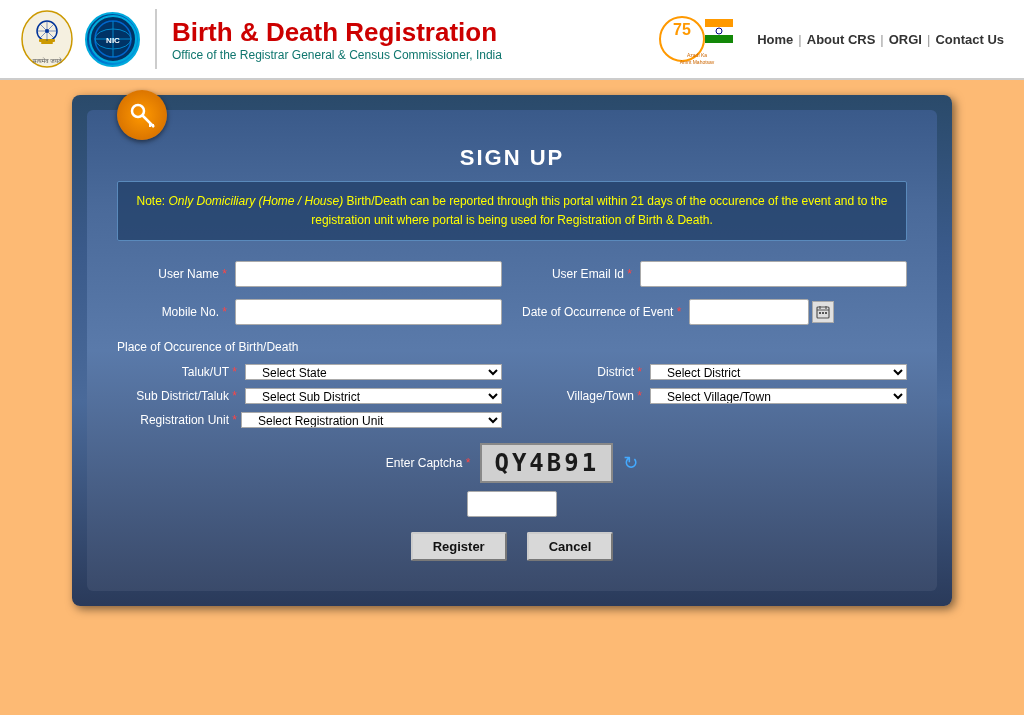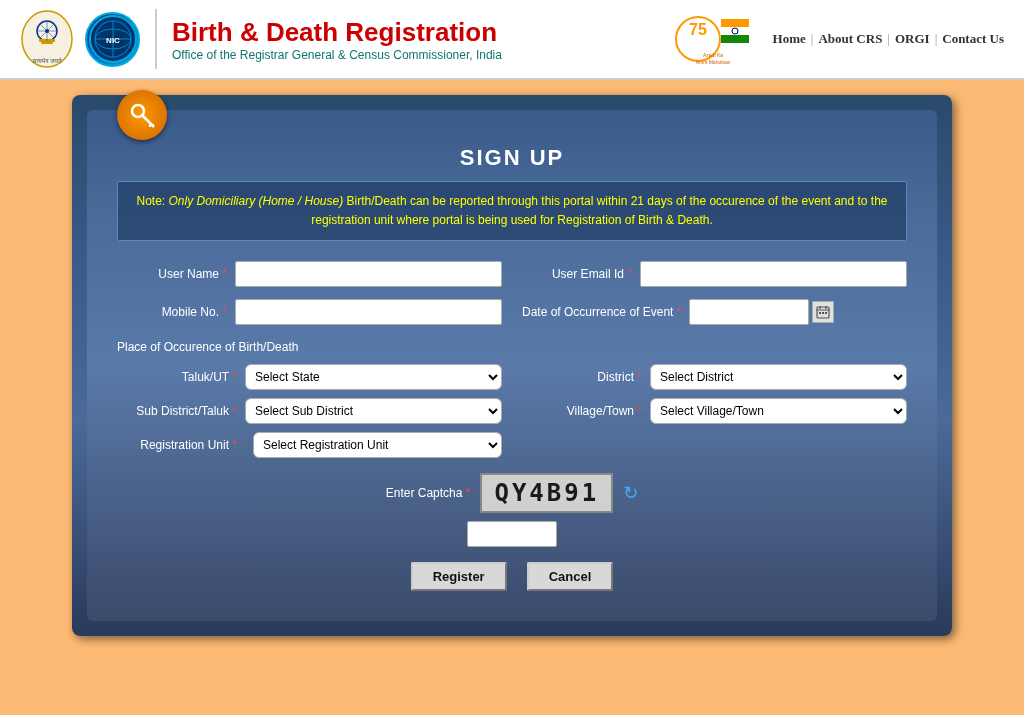--- a/index.html
+++ b/index.html
@@ -72,21 +72,20 @@
     .azadi-svg {
       width: 80px;
       height: 60px;
     }
     .header-nav {
       display: flex;
       align-items: center;
       gap: 5px;
       font-size: 13px;
       color: #333;
-      font-family: Liberation Serif, serif;
     }
     .header-nav a {
       color: #333;
       text-decoration: none;
       font-weight: bold;
     }
     .header-nav span {
       color: #999;
     }
 
@@ -248,34 +247,34 @@
       color: white;
       font-size: 12px;
       min-width: 120px;
       text-align: right;
     }
     .dropdown-label .required {
       color: #ff4444;
     }
     .dropdown-select {
       flex: 1;
-      height: 26px;
+      height: 16px;
       background: white;
       border: 1px solid #aaa;
-      border-radius: 6px;
-      padding: 0 5px;
+      border-radius: 0;
+      padding: 0 12px;
       font-size: 12px;
       cursor: pointer;
     }
 
     
     .reg-unit-row {
       display: flex;
       align-items: center;
-      gap: 16px;
+      gap: 4px;
       grid-column: 1;
     }
 
     
     .captcha-section {
       display: flex;
       flex-direction: column;
       align-items: center;
       gap: 8px;
       margin-bottom: 15px;

